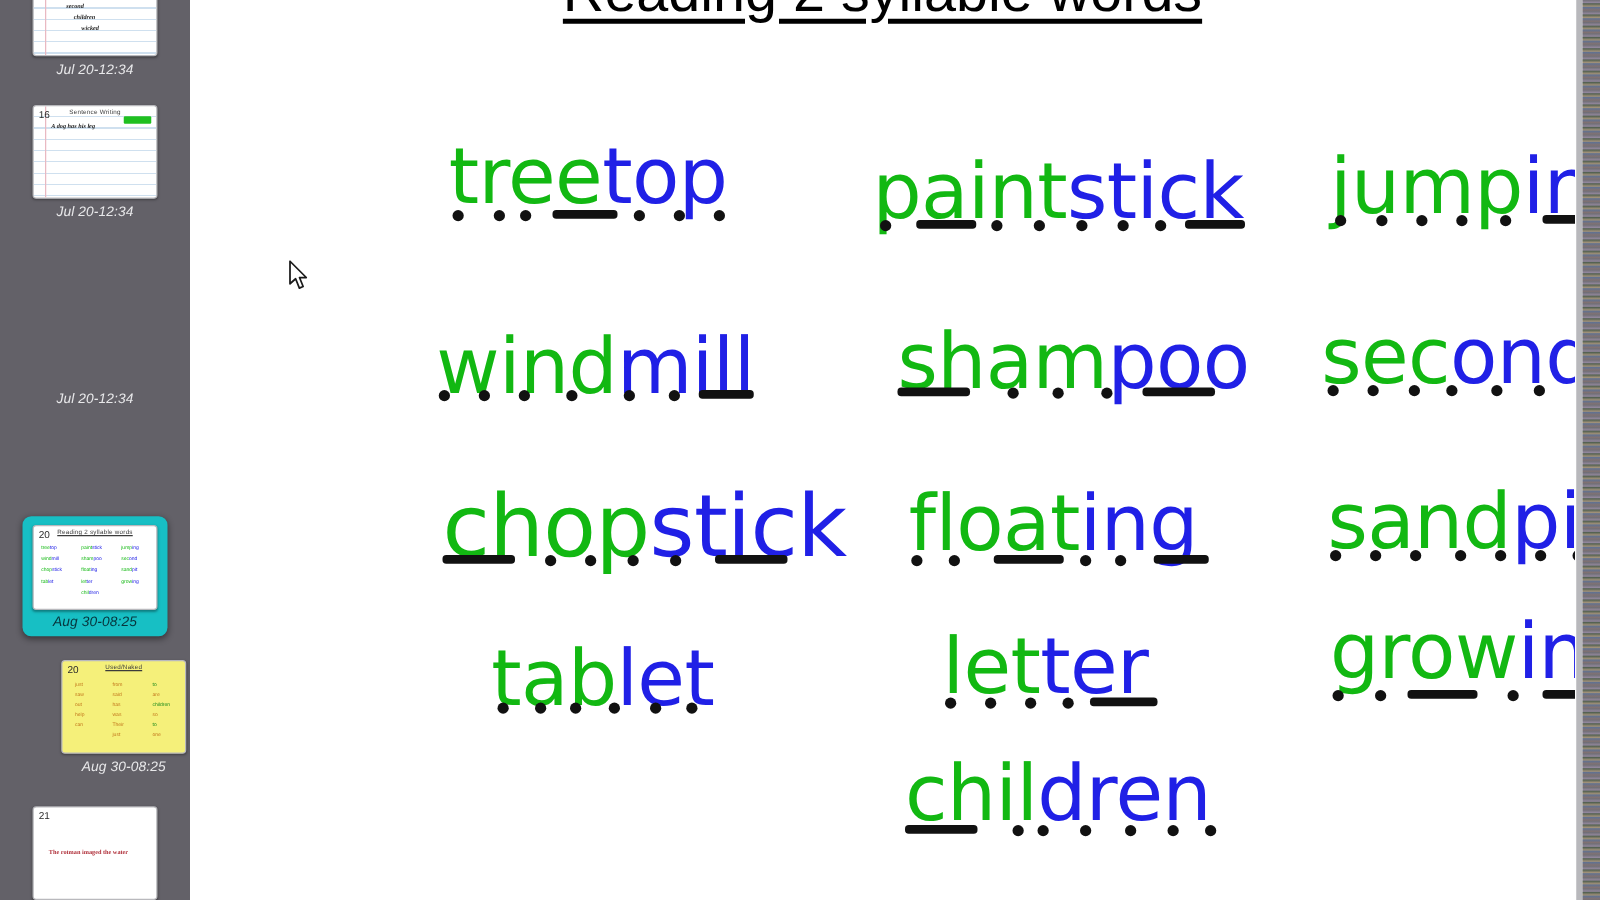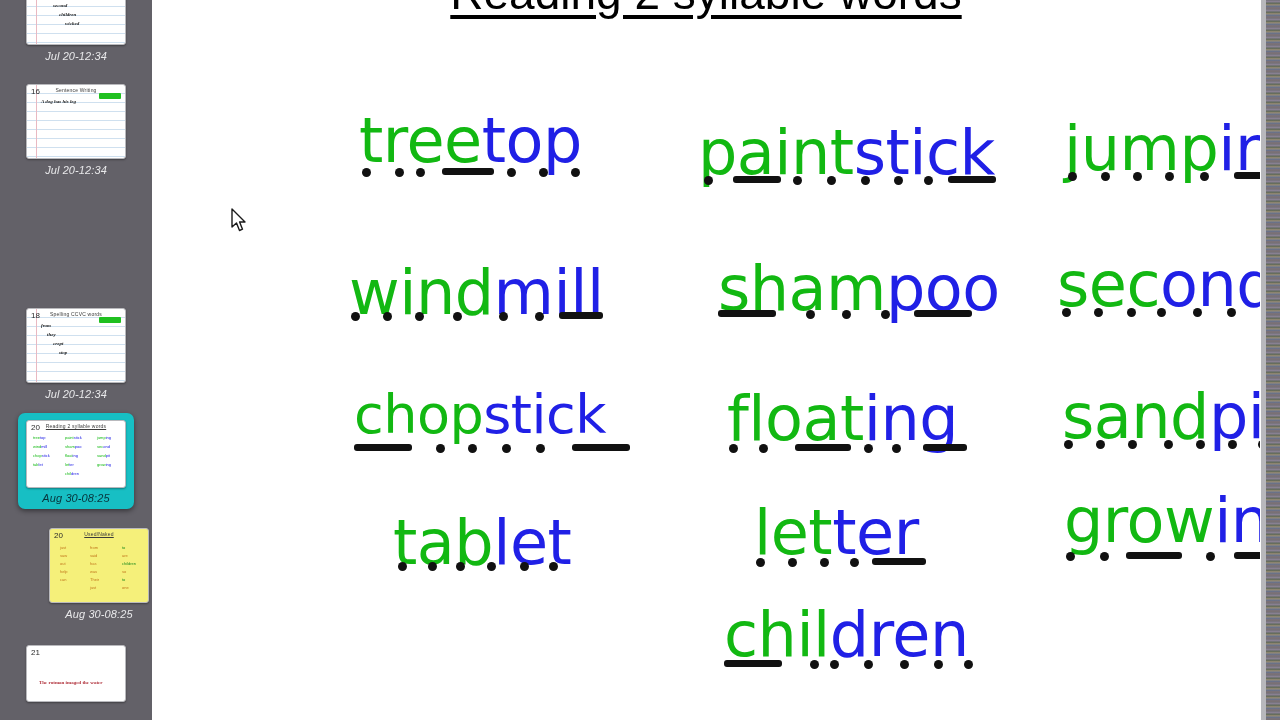--- a/index.html
+++ b/index.html
@@ -197,31 +197,20 @@
           <div class="ruled"></div>
           <div class="ruled-margin"></div>
           <div class="thumb-title">Sentence Writing</div>
           <div class="thumb-num">16</div>
           <div class="green-tag"></div>
           <div class="hw" style="left: 14px; top: 14px;">A dog has his leg</div>
         </div>
         <div class="thumb-label">Jul 20-12:34</div>
       </div>
       <div class="thumb-block" style="top: 308px;">
-        <div class="thumb-card" style="height: 75px;">
-          <div class="ruled"></div>
-          <div class="ruled-margin"></div>
-          <div class="thumb-title">Spelling CCVC words</div>
-          <div class="thumb-num">18</div>
-          <div class="green-tag"></div>
-          <div class="hw" style="left: 14px; top: 14px;">from</div>
-          <div class="hw" style="left: 20px; top: 23px;">they</div>
-          <div class="hw" style="left: 26px; top: 32px;">crept</div>
-          <div class="hw" style="left: 32px; top: 41px;">stop</div>
-        </div>
         <div class="thumb-label">Jul 20-12:34</div>
       </div>
       <div class="thumb-block selected" style="top: 413px;">
         <div class="sel-wrap">
           <div class="thumb-card" style="height: 68px; background: rgb(255, 255, 255);">
             <div class="thumb-title under">Reading 2 syllable words</div>
             <div class="thumb-num">20</div>
             <div class="mini-word" style="left: 6px; top: 14px;"><span style="color:#12b812">tree</span><span style="color:#2020e6">top</span></div>
             <div class="mini-word" style="left: 38px; top: 14px;"><span style="color:#12b812">paint</span><span style="color:#2020e6">stick</span></div>
             <div class="mini-word" style="left: 70px; top: 14px;"><span style="color:#12b812">jump</span><span style="color:#2020e6">ing</span></div>
@@ -257,21 +246,21 @@
           <div class="mini-word" style="left: 72px; top: 40px; color: rgb(194, 118, 28);">so</div>
           <div class="mini-word" style="left: 10px; top: 48px; color: rgb(194, 118, 28);">can</div>
           <div class="mini-word" style="left: 40px; top: 48px; color: rgb(194, 118, 28);">Their</div>
           <div class="mini-word" style="left: 72px; top: 48px; color: rgb(28, 138, 28);">to</div>
           <div class="mini-word" style="left: 40px; top: 56px; color: rgb(194, 118, 28);">just</div>
           <div class="mini-word" style="left: 72px; top: 56px; color: rgb(194, 118, 28);">one</div>
         </div>
         <div class="thumb-label">Aug 30-08:25</div>
       </div>
       <div class="thumb-block" style="top: 645px;">
-        <div class="thumb-card" style="height: 57px;">
+        <div class="thumb-card" style="height: 75px;">
           <div class="thumb-num">21</div>
           <div class="hw" style="left: 12px; top: 34px; color: rgb(176, 48, 58); font-style: normal;">The rotman imaged the water</div>
         </div>
         <div class="thumb-label"></div>
       </div>
     </div>
 
   <div id="slide">
     <div id="slide-title">Reading 2 syllable words</div>
     <div id="words-layer">
@@ -325,21 +314,21 @@
         </div>
         <div class="word" style="left: 905px; top: 254px; font-size: 62px;"><span class="g">sec</span><span class="b">ond</span></div>
         <div class="marks" style="left: 905px; top: 308px;">
           <div class="mark dot" style="left: 5px;"></div>
           <div class="mark dot" style="left: 37px;"></div>
           <div class="mark dot" style="left: 70px;"></div>
           <div class="mark dot" style="left: 100px;"></div>
           <div class="mark dot" style="left: 136px;"></div>
           <div class="mark dot" style="left: 170px;"></div>
         </div>
-        <div class="word" style="left: 202px; top: 388px; font-size: 54px;"><span class="g">chop</span><span class="b">stick</span></div>
+        <div class="word" style="left: 202px; top: 388px; font-size: 69px;"><span class="g">chop</span><span class="b">stick</span></div>
         <div class="marks" style="left: 202px; top: 444px;">
           <div class="mark dash" style="left: 0px; width: 58px;"></div>
           <div class="mark dot" style="left: 82px;"></div>
           <div class="mark dot" style="left: 114px;"></div>
           <div class="mark dot" style="left: 148px;"></div>
           <div class="mark dot" style="left: 182px;"></div>
           <div class="mark dash" style="left: 218px; width: 58px;"></div>
         </div>
         <div class="word" style="left: 575px; top: 388px; font-size: 62px;"><span class="g">float</span><span class="b">ing</span></div>
         <div class="marks" style="left: 575px; top: 444px;">

